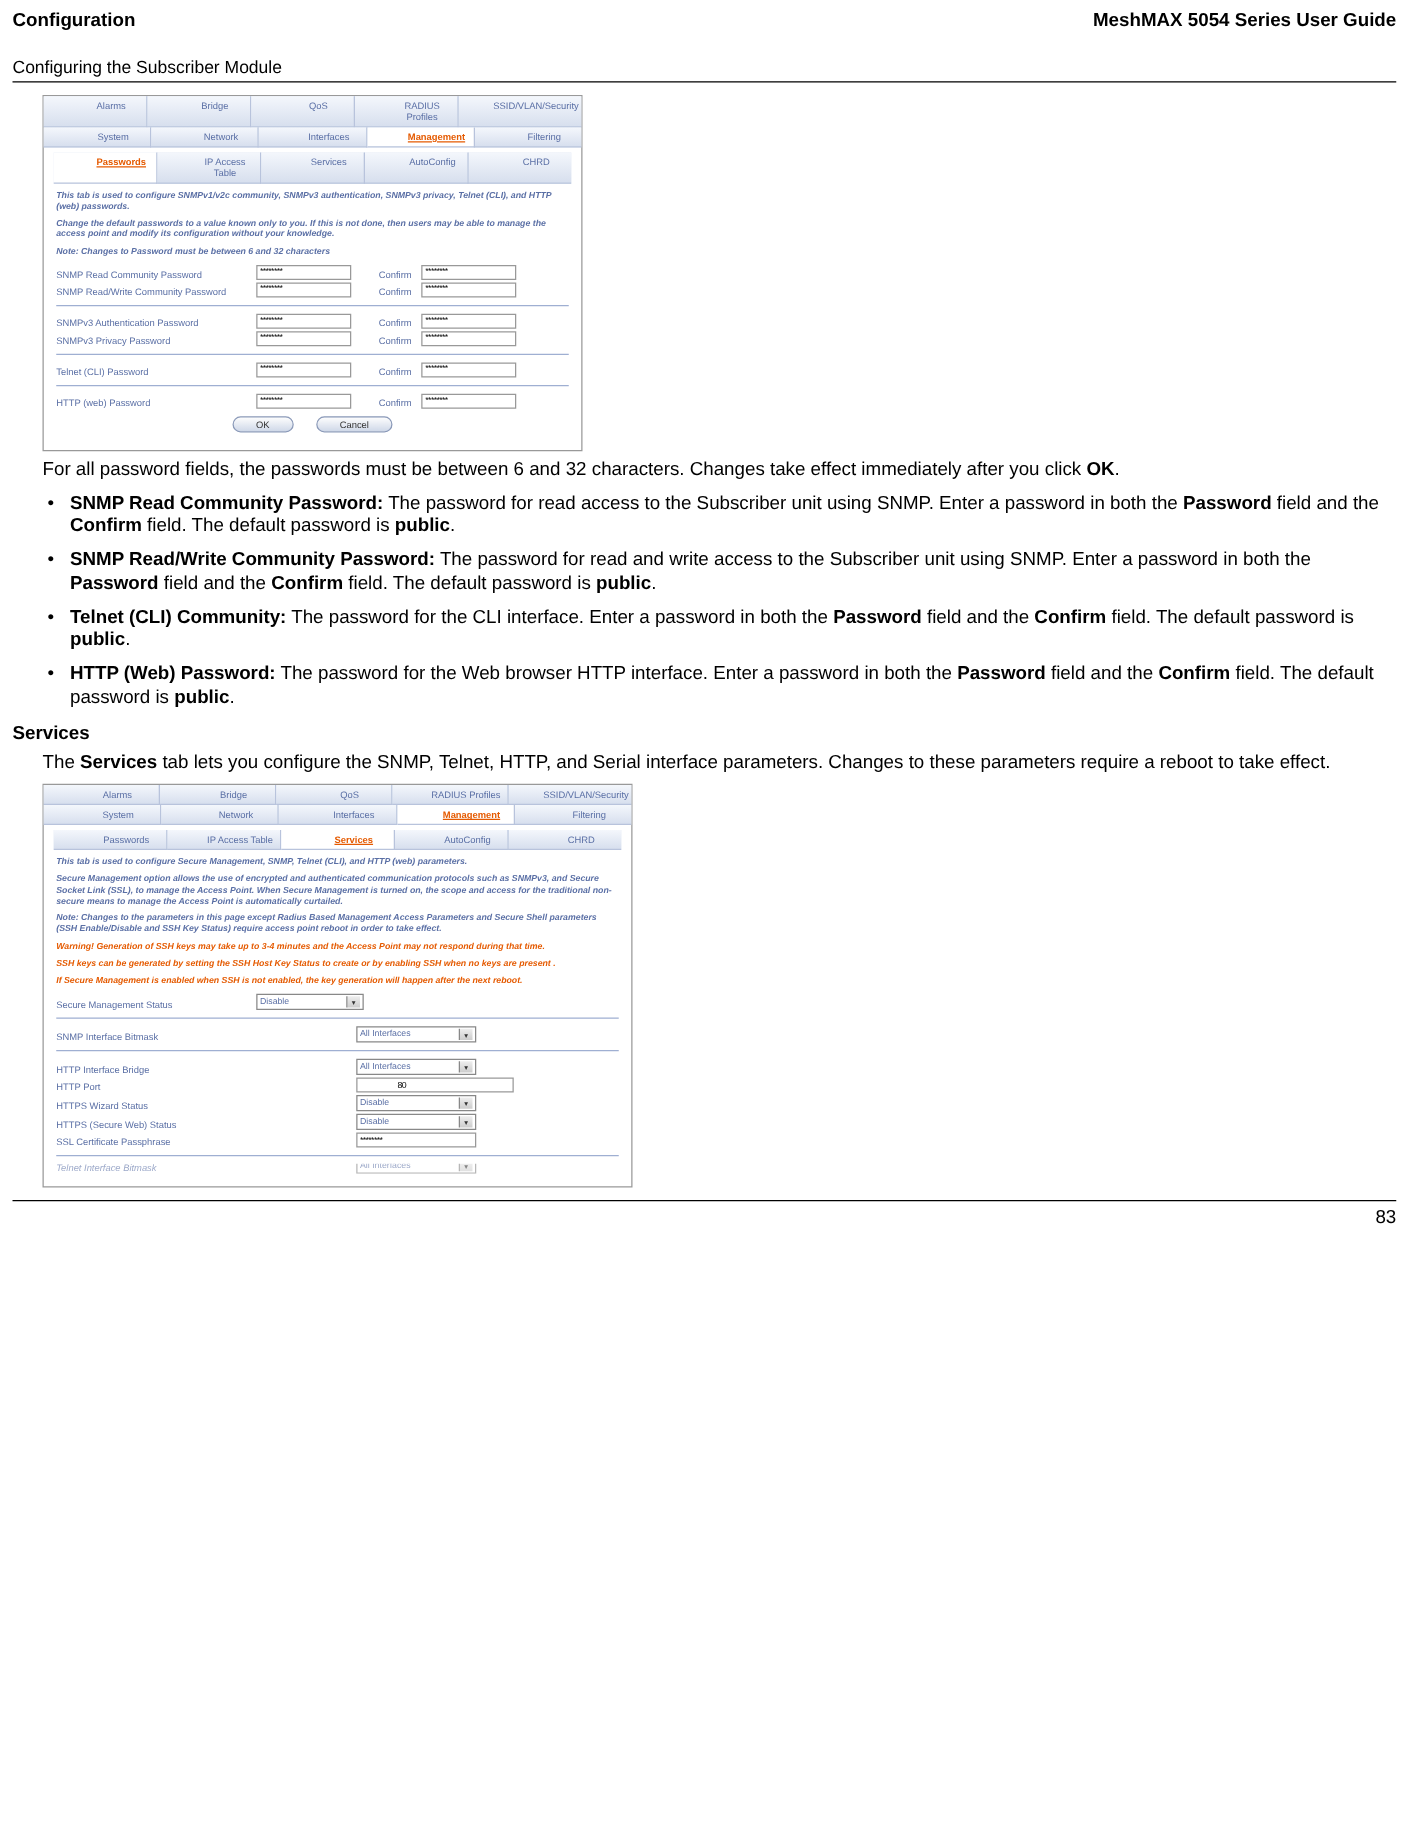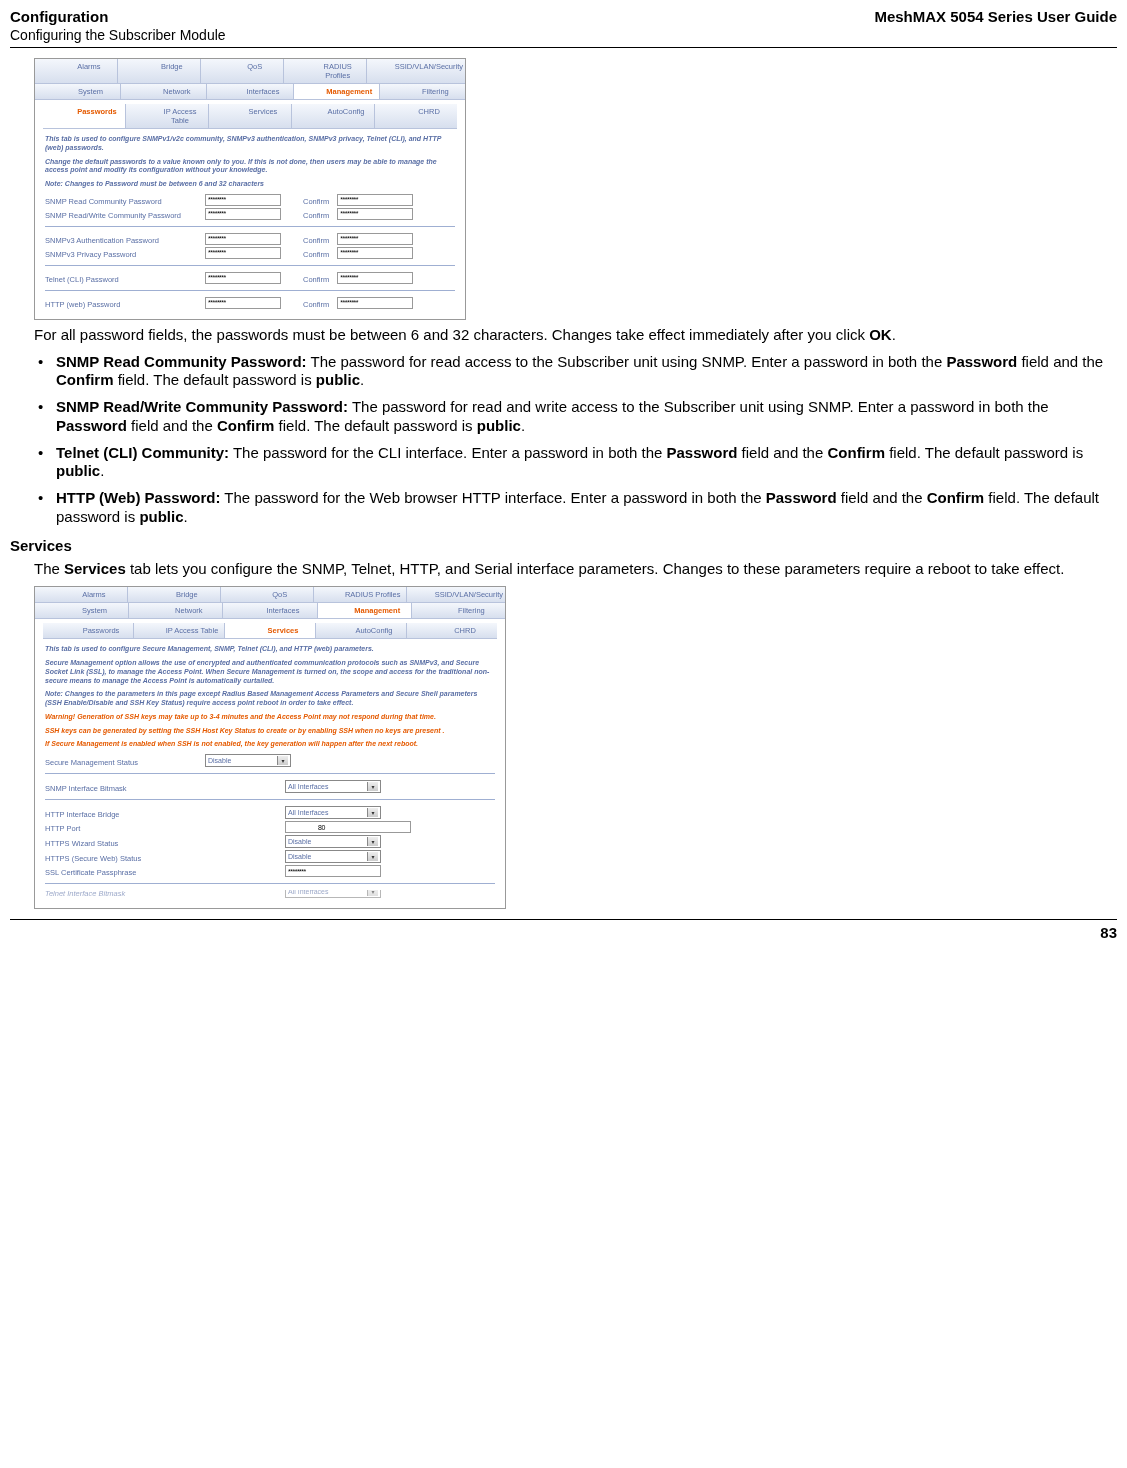--- a/index.html
+++ b/index.html
@@ -9,21 +9,21 @@
     font-size: 14px;
     color: #000;
     background: #fff;
     width: 1107px;
   }
   .header-row {
     display: flex;
     justify-content: space-between;
     align-items: baseline;
     font-size: 15px;
-    margin-bottom: 2px;
+    margin-bottom: 20px;
   }
   .header-left { font-weight: bold; }
   .header-right { font-weight: bold; }
   .header-sub {
     font-size: 14px;
     margin-bottom: 4px;
   }
   .hr {
     border: none;
     border-top: 1px solid #000;
@@ -47,20 +47,21 @@
     padding: 3px 2px;
     border-right: 1px solid #b8c3dc;
     border-bottom: 1px solid #b8c3dc;
     background: linear-gradient(#f4f7fc,#d7dfee);
   }
   .tab:last-child{border-right:none;}
   .tab.active {
     background: #fff;
     color: #e55a00;
     font-weight: bold;
+    text-decoration: underline;
   }
   .tab.sub {
     font-size: 7.5px;
     padding-left: 28px;
   }
   .panel {
     padding: 6px 10px 8px 10px;
   }
   .desc {
     color: #5a6fa5;
@@ -144,21 +145,21 @@
     background:linear-gradient(#eee,#ccc);
     border-left:1px solid #888;
     display:flex;align-items:center;justify-content:center;
   }
   .sel .arrow::after{content:"▾";font-size:6px;color:#333;}
   .footer {
     margin-top: 10px;
     border-top: 1px solid #000;
     text-align: right;
     padding-top: 4px;
-    font-weight: bold;
+    font-weight: normal;
     font-size: 15px;
   }
   b{font-weight:bold;}
 </style>
 </head>
 <body>
 
 <div class="header-row">
   <div class="header-left">Configuration</div>
   <div class="header-right">MeshMAX 5054 Series User Guide</div>
@@ -233,20 +234,24 @@
       </div>
     <div class="sep"></div>
     <div id="s1rows4">
         <div class="field-row">
           <div class="field-label">HTTP (web) Password</div>
           <input class="field-input" value="********" style="">
           <span class="field-confirm">Confirm</span>
           <input class="field-input" value="********" style="">
         </div>
       </div>
+    <div class="btn-row">
+      <span class="pill-btn">OK</span>
+      <span class="pill-btn">Cancel</span>
+    </div>
   </div>
 </div>
 
 <div class="body-text">
   <span>For all password fields, the passwords must be between 6 and 32 characters. Changes take effect immediately after you click </span><b>OK</b><span>.</span>
 </div>
 
 <ul class="bullets" id="bullets">
     <li><b>SNMP Read Community Password:</b> The password for read access to the Subscriber unit using SNMP. Enter a password in both the <b>Password</b> field and the <b>Confirm</b> field. The default password is <b>public</b>.</li>
     <li><b>SNMP Read/Write Community Password:</b> The password for read and write access to the Subscriber unit using SNMP. Enter a password in both the <b>Password</b> field and the <b>Confirm</b> field. The default password is <b>public</b>.</li>

